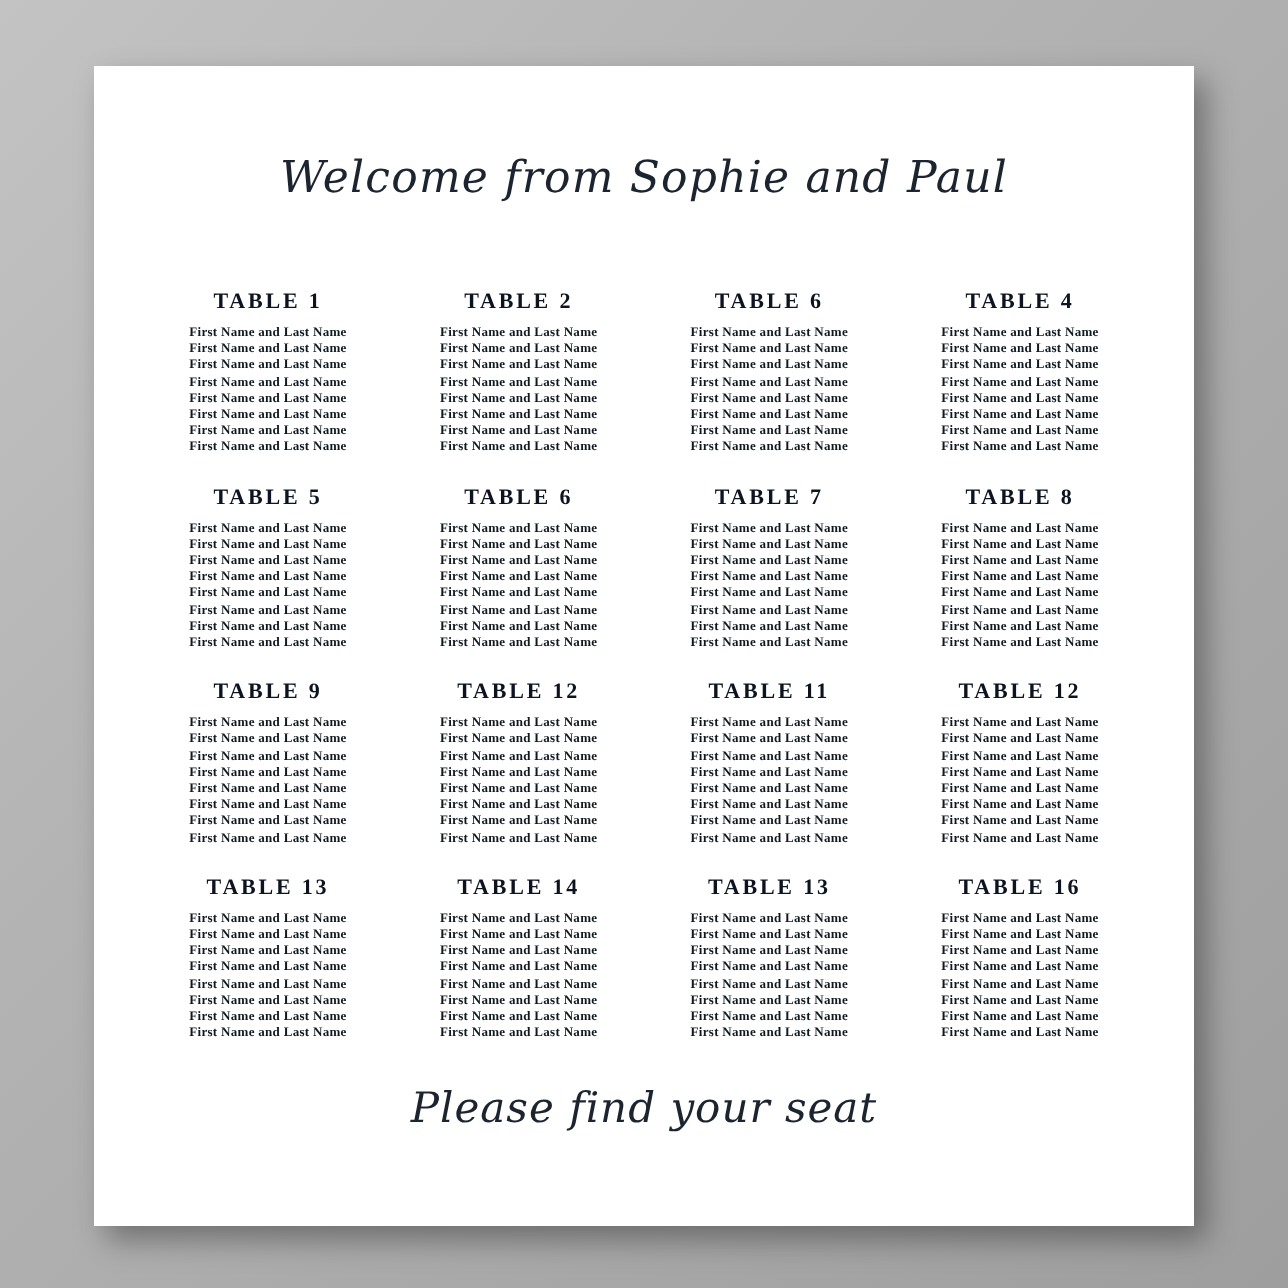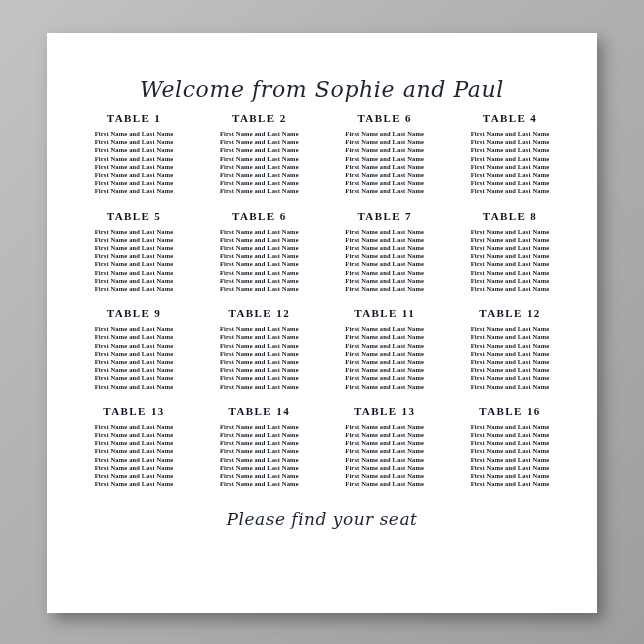--- a/index.html
+++ b/index.html
@@ -51,21 +51,21 @@
     text-align: center;
     font-family: "DejaVu Serif", serif;
     font-style: italic;
     font-size: 22px;
     color: #1c2430;
     letter-spacing: 0.6px;
     margin-top: 22px;
     white-space: nowrap;
   }
   .grid {
-    margin-top: 10px;
+    margin-top: 43px;
   }
   .row {
     display: flex;
     justify-content: space-between;
     margin-bottom: 14px;
   }
   .table-block {
     width: 118px;
     text-align: center;
   }
@@ -83,21 +83,21 @@
     font-size: 6.5px;
     line-height: 8.2px;
     letter-spacing: 0.15px;
     color: #101820;
     white-space: nowrap;
   }
   .footer {
     text-align: center;
     font-family: "DejaVu Serif", serif;
     font-style: italic;
-    font-size: 17px;
+    font-size: 21px;
     color: #1c2430;
     letter-spacing: 0.5px;
     margin-top: 20px;
   }
 </style>
 </head>
 <body>
 
 <div class="backdrop"></div>
 

